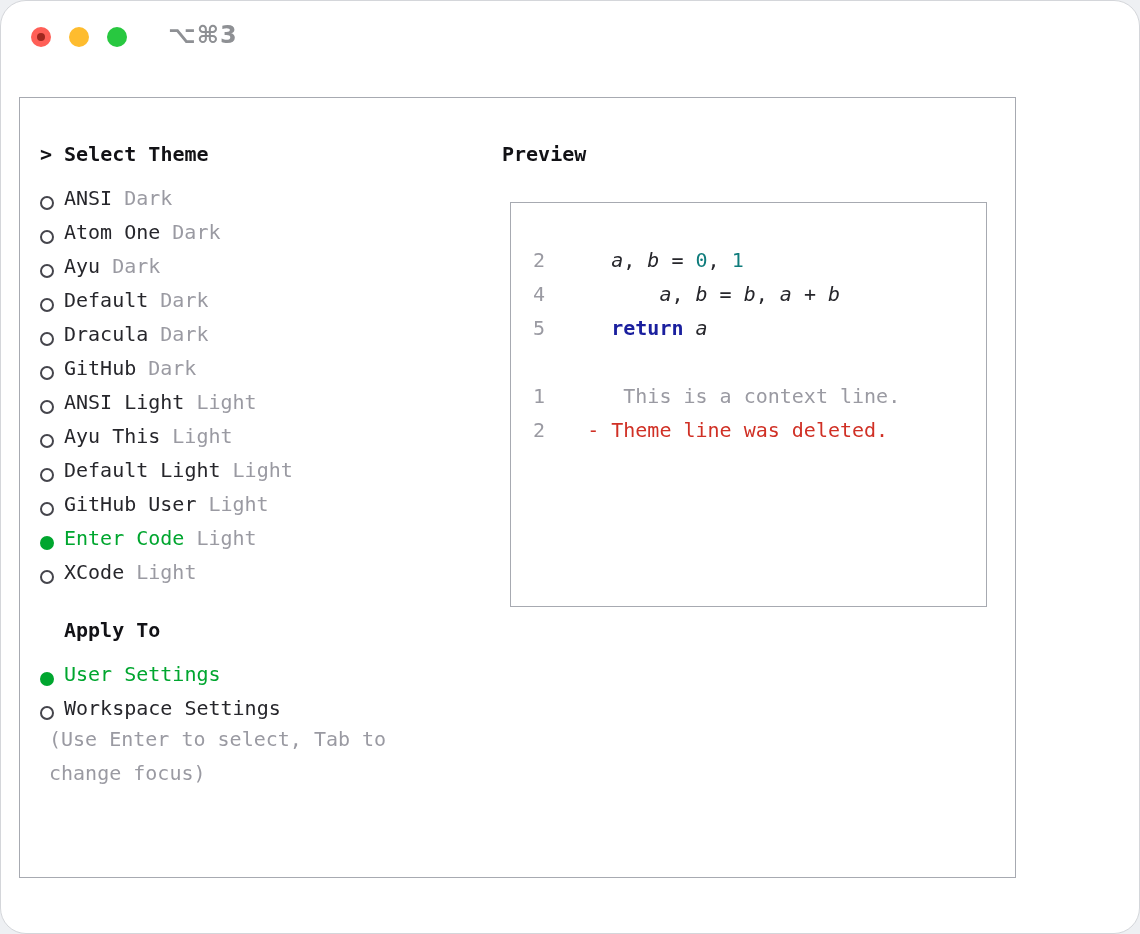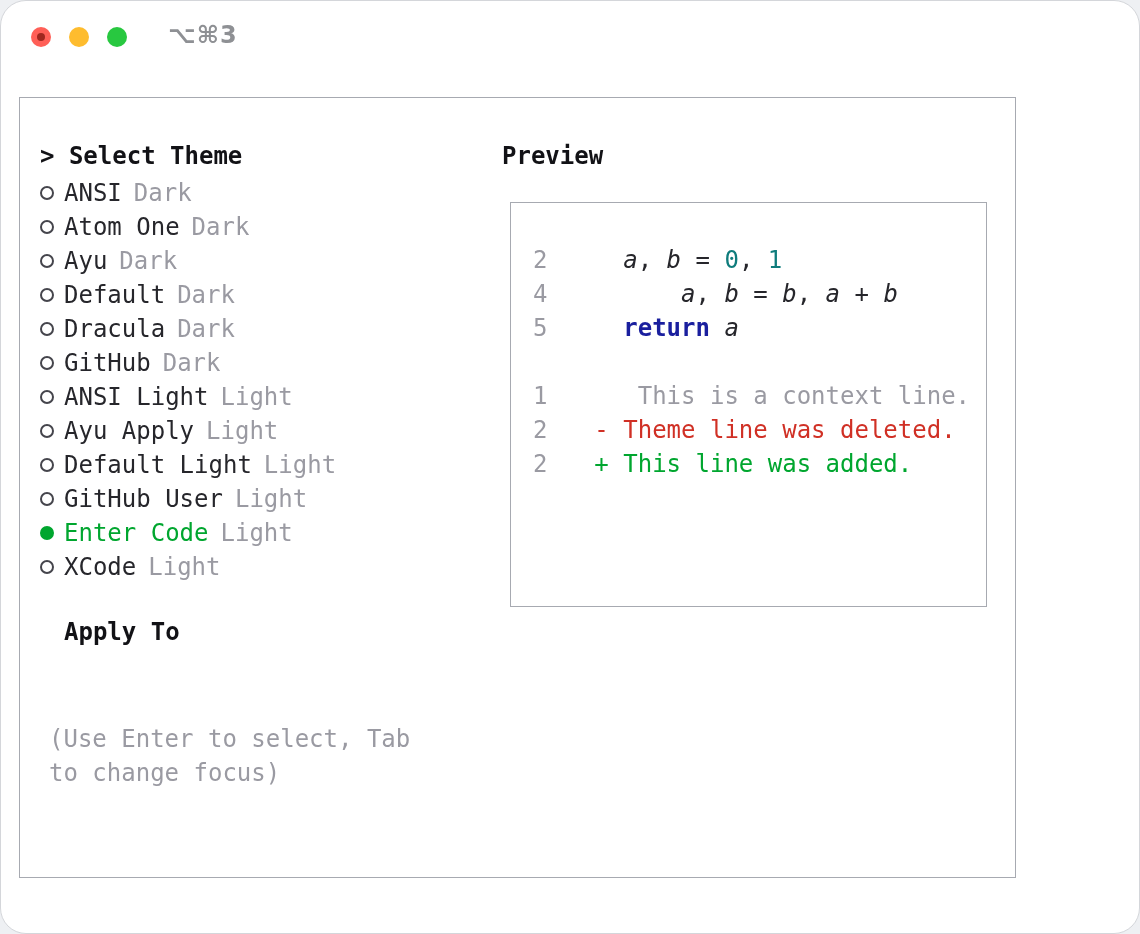--- a/index.html
+++ b/index.html
@@ -32,31 +32,31 @@
     position:absolute; left:167px; top:20px;
     font-family:"DejaVu Sans", sans-serif;
     font-size:24px; font-weight:bold; letter-spacing:1px;
     color:#8e9094;
   }
 
   
   .panel {
     position:absolute; left:18px; top:96px; width:997px; height:781px;
     border:1.5px solid #a7aab1; background:#fff;
-    font-size:24px; color:var(--text_dark,#26262b);padding-left:32px;
+    font-size:20px; color:var(--text_dark,#26262b);padding-left:32px;
   }
 
   .list-header {
     position:absolute; left:20px; top:44px;
     font-weight:bold; color:#121216; white-space:pre;
   }
 
   ul.sel-list { margin:0; padding:0; list-style:none; }
   #theme-list { position:absolute; left:20px; top:78px; }
-  .row { display:flex; align-items:center; height:34px; cursor:default; }
+  .row { display:flex; align-items:flex-end; height:34px; cursor:default; }
   .radio {
     width:14px; height:14px; border:2px solid #45454c; border-radius:50%;
     margin-right:10px; flex:none;
   }
   .radio.on { background:var(--accent_green,#00a62f); border-color:var(--accent_green,#00a62f); }
   .t-name { color:var(--text_dark,#26262b); white-space:pre; }
   .t-name.sel { color:var(--accent_green,#00a62f); }
   .t-variant { color:var(--muted_gray,#9a9aa2); margin-left:12px; white-space:pre; }
 
   .apply-header {
@@ -148,21 +148,21 @@
           <span class="t-name">GitHub</span>
           <span class="t-variant">Dark</span>
         </li>
         <li class="row">
           <span class="radio"></span>
           <span class="t-name">ANSI Light</span>
           <span class="t-variant">Light</span>
         </li>
         <li class="row">
           <span class="radio"></span>
-          <span class="t-name">Ayu Apply</span>
+          <span class="t-name">Ayu This</span>
           <span class="t-variant">Light</span>
         </li>
         <li class="row">
           <span class="radio"></span>
           <span class="t-name">Default Light</span>
           <span class="t-variant">Light</span>
         </li>
         <li class="row">
           <span class="radio"></span>
           <span class="t-name">GitHub User</span>
@@ -175,32 +175,41 @@
         </li>
         <li class="row">
           <span class="radio"></span>
           <span class="t-name">XCode</span>
           <span class="t-variant">Light</span>
         </li>
       </ul>
 
     <div class="apply-header">Apply To</div>
 
+    <ul class="sel-list" id="apply-list">
+        <li class="row selected">
+          <span class="radio on"></span>
+          <span class="t-name sel">User Settings</span>
+        </li>
+        <li class="row">
+          <span class="radio"></span>
+          <span class="t-name">Workspace Settings</span>
+        </li>
+      </ul>
 
     <div class="hint">(Use Enter to select, Tab to change focus)</div>
 
     <div class="preview-title">Preview</div>
 
     <div class="preview-box">
       <div id="code-lines">
           <div class="code-line"><span class="lnum">2</span><span class="lcode"><span class="tok-plain">    </span><span class="tok-variable">a</span><span class="tok-plain">, </span><span class="tok-variable">b</span><span class="tok-plain"> = </span><span class="tok-number">0</span><span class="tok-plain">, </span><span class="tok-number">1</span></span></div>
           <div class="code-line"><span class="lnum">4</span><span class="lcode"><span class="tok-plain">        </span><span class="tok-variable">a</span><span class="tok-plain">, </span><span class="tok-variable">b</span><span class="tok-plain"> = </span><span class="tok-variable">b</span><span class="tok-plain">, </span><span class="tok-variable">a</span><span class="tok-plain"> + </span><span class="tok-variable">b</span></span></div>
           <div class="code-line"><span class="lnum">5</span><span class="lcode"><span class="tok-plain">    </span><span class="tok-keyword2">return</span><span class="tok-plain"> </span><span class="tok-variable">a</span></span></div>
         </div>
       <div id="diff-lines">
           <div class="code-line"><span class="lnum">1</span><span class="diff-text diff-context">     This is a context line.</span></div>
           <div class="code-line"><span class="lnum">2</span><span class="diff-text diff-deleted">  - Theme line was deleted.</span></div>
-          <div class="code-line"><span class="lnum">2</span><span class="diff-text diff-added">  + This line was added.</span></div>
         </div>
     </div>
 
   </div>
 </div>
 
 </body></html>

